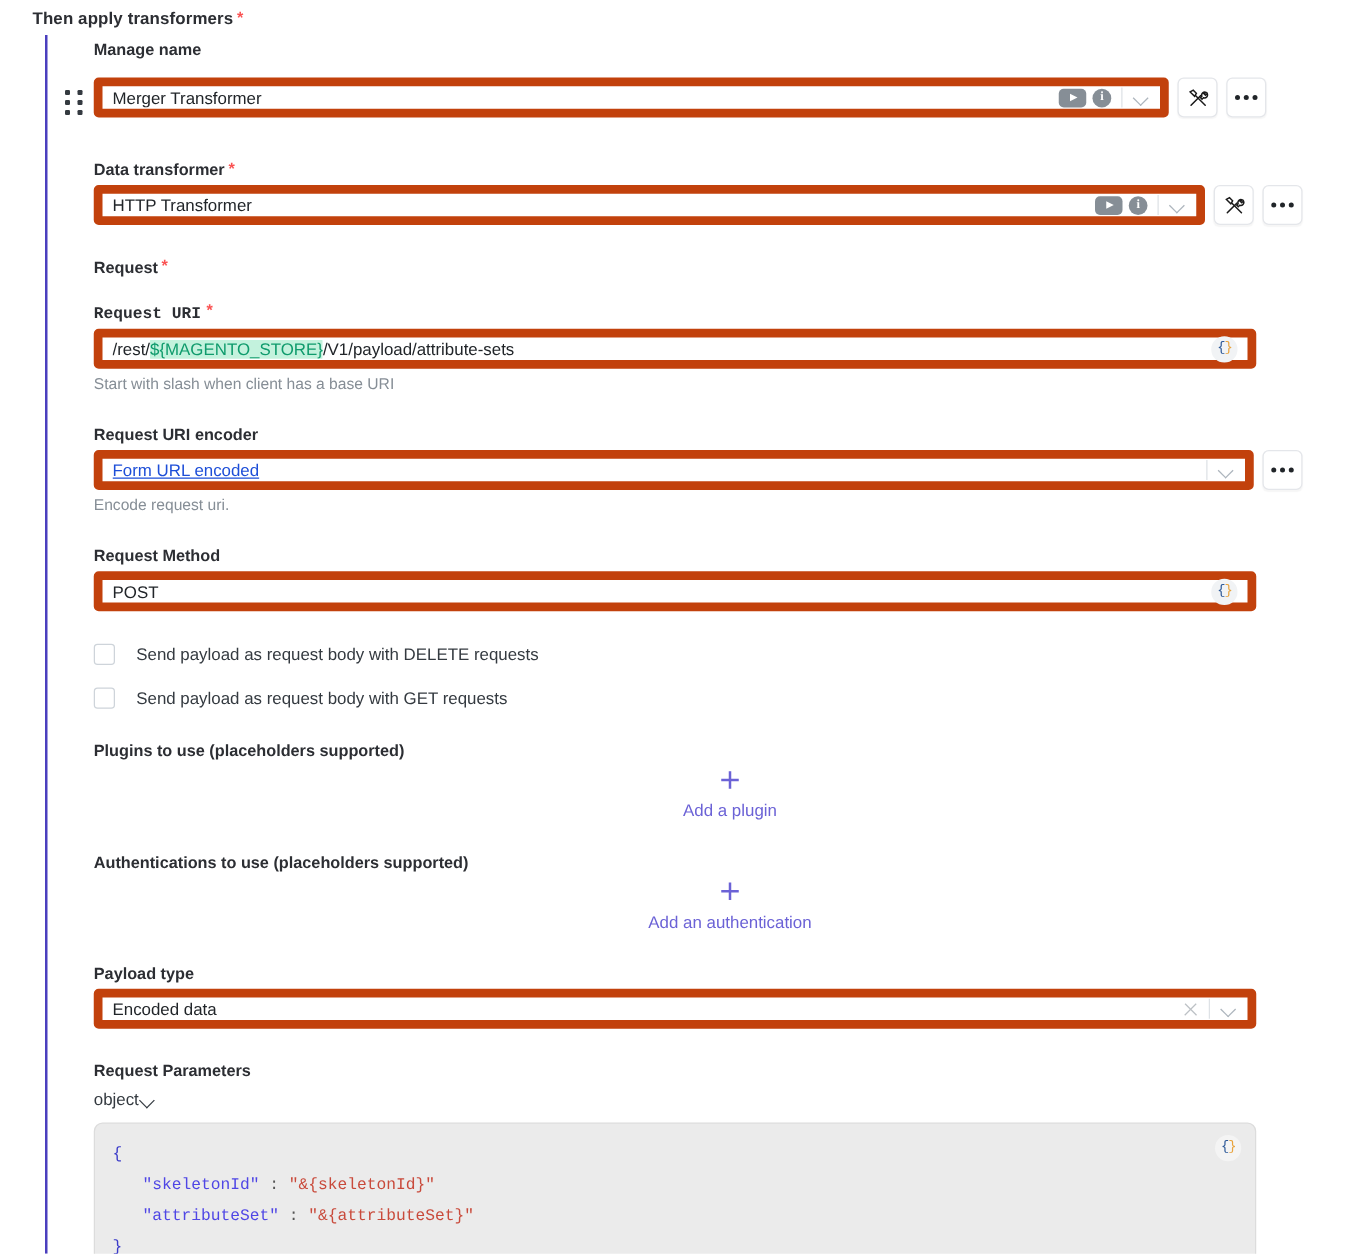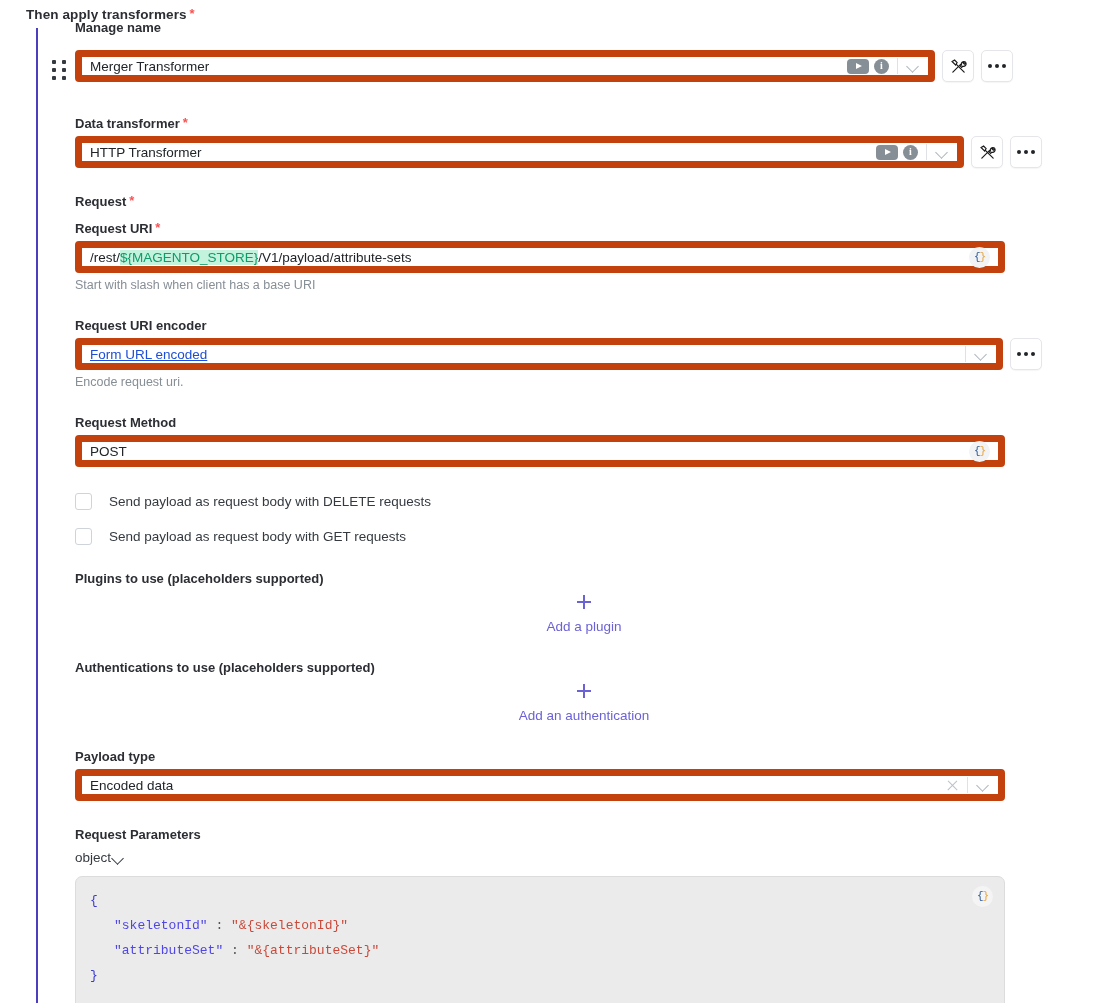--- a/index.html
+++ b/index.html
@@ -22,21 +22,21 @@
   .req-star { color: #fa5252; font-size: 13px; margin-left: 3px; vertical-align: top; line-height: 1; }
 
   
   .rail {
     position: absolute; left: 36px; top: 28px;
     width: 2px; height: 975px; background: #4b3fbe;
   }
 
   
   .body {
-    position: absolute; left: 46px; top: 16px; width: 1047px; height: 975px;
+    position: absolute; left: 46px; top: 28px; width: 1047px; height: 975px;
   }
 
   .grp-title {
     font-size: 13px; font-weight: 700; color: #2c2e33;
     margin: 4px 0 0 29px;
   }
 
   
   .drag-row { position: relative; height: 40px; margin-top: 15px; }
   .grip {
@@ -261,21 +261,21 @@
       </div>
     </div>
 
     <div class="gap-lg"></div>
 
     <div class="block">
       <div class="f-label">
         <span>Request</span><span class="req-star">*</span>
       </div>
 
-      <div class="f-label" style="margin-top:12px;">
+      <div class="f-label" style="margin-top:22px;font-family:Liberation Mono, monospace;">
         <span>Request URI</span><span class="req-star">*</span>
       </div>
       <div class="inp" style="margin-right:88px;">
         <span class="val"><span>/rest/</span><span class="tok">${MAGENTO_STORE}</span><span>/V1/payload/attribute-sets</span></span>
         <span class="brace">
             <span class="b1">{</span>
             <span class="b2">}</span>
           </span>
       </div>
       <div class="f-help">Start with slash when client has a base URI</div>

